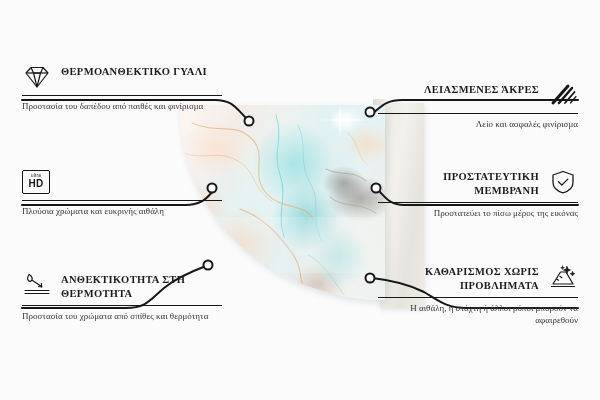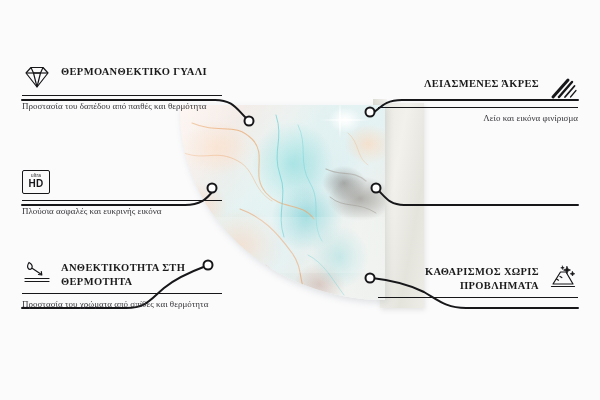--- a/index.html
+++ b/index.html
@@ -170,81 +170,95 @@
           <path d="M4 9 L9 3.5 H21 L26 9 L15 23 Z"></path>
           <path d="M4 9 H26"></path>
             <path d="M9 3.5 L11.5 9 L15 23"></path>
             <path d="M21 3.5 L18.5 9 L15 23"></path>
           <path d="M11.5 9 H18.5"></path>
         </g>
       </svg>
       <div class="f-title">ΘΕΡΜΟΑΝΘΕΚΤΙΚΟ ΓΥΑΛΙ</div>
     </div>
     <div class="f-rule"></div>
-    <div class="f-sub">Προστασία του δαπέδου από παιθές και θερμότητα</div>
+    <div class="f-sub">Προστασία του δαπέδου από παιθές και φινίρισμα</div>
   </div>
 
   <div class="feature f-left" style="top:169px">
     <div class="f-head">
       <div class="ic">
         <div class="hd-badge">
           <span class="u">ultra</span>
           <span class="h">HD</span>
         </div>
       </div>
     </div>
     <div class="f-rule"></div>
-    <div class="f-sub">Πλούσια ασφαλές και ευκρινής εικόνα</div>
-  </div>
-
-  <div class="feature f-left" style="top:260px">
+    <div class="f-sub">Πλούσια χρώματα και ευκρινής αιθάλη</div>
+  </div>
+
+  <div class="feature f-left" style="top:272px">
     <div class="f-head">
       <svg class="ic" viewBox="0 0 30 26">
         <g fill="none" stroke="#17171a" stroke-width="1.2" stroke-linecap="round" stroke-linejoin="round">
           <path d="M7 2.5 C9.6 4 10.6 6 10 7.8 C9.4 9.6 7.2 9.8 6.2 8.4 C5.2 7 5.8 4.4 7 2.5 Z"></path>
           <path d="M10.5 8.5 L19.5 14.5"></path>
           <path d="M16.5 14.5 L19.8 15 L19.3 11.6"></path>
           <path d="M3 18.5 H27"></path>
             <path d="M3 21.5 H27"></path>
         </g>
       </svg>
       <div class="f-title">ΑΝΘΕΚΤΙΚΟΤΗΤΑ ΣΤΗ ΘΕΡΜΟΤΗΤΑ</div>
     </div>
     <div class="f-rule"></div>
     <div class="f-sub">Προστασία του χρώματα από σπίθες και θερμότητα</div>
   </div>
 
-  <div class="feature f-right" style="top:76px">
+  <div class="feature f-right" style="top:82px">
     <div class="f-head">
       <svg class="ic" viewBox="0 0 30 26">
         <g stroke="#17171a" stroke-linecap="round">
           <path d="M5 21 L20 4" stroke-width="3"></path>
           <path d="M11 21 L24 6" stroke-width="2.4"></path>
           <path d="M17 21 L26.5 10" stroke-width="1.8"></path>
           <path d="M22.5 21 L28 14.5" stroke-width="1.2"></path>
         </g>
       </svg>
       <div class="f-title">ΛΕΙΑΣΜΕΝΕΣ ΆΚΡΕΣ</div>
     </div>
     <div class="f-rule"></div>
-    <div class="f-sub">Λείο και εικόνα φινίρισμα</div>
-  </div>
-
+    <div class="f-sub">Λείο και ασφαλές φινίρισμα</div>
+  </div>
+
+  <div class="feature f-right" style="top:169px">
+    <div class="f-head">
+      <svg class="ic" viewBox="0 0 30 26">
+        <g fill="none" stroke="#17171a" stroke-width="1.3" stroke-linecap="round" stroke-linejoin="round">
+          <path d="M15 2.5 L25 6 V13.5 C25 18.6 20.6 22.2 15 23.8 C9.4 22.2 5 18.6 5 13.5 V6 Z"></path>
+          <path d="M10.5 12.8 L13.8 16.1 L19.8 10.1"></path>
+        </g>
+      </svg>
+      <div class="f-title">ΠΡΟΣΤΑΤΕΥΤΙΚΗ ΜΕΜΒΡΑΝΗ</div>
+    </div>
+    <div class="f-rule"></div>
+    <div class="f-sub">Προστατεύει το πίσω μέρος της εικόνας</div>
+  </div>
 
   <div class="feature f-right" style="top:264px">
     <div class="f-head">
       <svg class="ic" viewBox="0 0 30 26">
         <g fill="none" stroke="#17171a" stroke-width="1.2" stroke-linecap="round" stroke-linejoin="round">
           <path d="M5 20 L12.5 8 H18 L25 20 Z"></path>
           <path d="M3.5 22.5 H26.5"></path>
           <path d="M8.5 15 L10.5 16.2"></path>
             <path d="M12 12.5 L13.8 13.6"></path>
           <path d="M19 2.5 L20 5 L22.5 6 L20 7 L19 9.5 L18 7 L15.5 6 L18 5 Z" fill="#17171a" stroke-width=".7"></path>
           <path d="M24.5 7.5 L25.2 9.1 L26.8 9.8 L25.2 10.5 L24.5 12 L23.8 10.5 L22.2 9.8 L23.8 9.1 Z" fill="#17171a" stroke-width=".6"></path>
           <path d="M14.5 2 L15 3.3 L16.3 3.8 L15 4.3 L14.5 5.6 L14 4.3 L12.7 3.8 L14 3.3 Z" fill="#17171a" stroke-width=".5"></path>
         </g>
       </svg>
       <div class="f-title">ΚΑΘΑΡΙΣΜΟΣ ΧΩΡΙΣ ΠΡΟΒΛΗΜΑΤΑ</div>
     </div>
     <div class="f-rule"></div>
+    <div class="f-sub">Η αιθάλη, η στάχτη ή άλλοι ρύποι μπορούν να αφαιρεθούν</div>
   </div>
 
 </div>
 
 </body></html>

